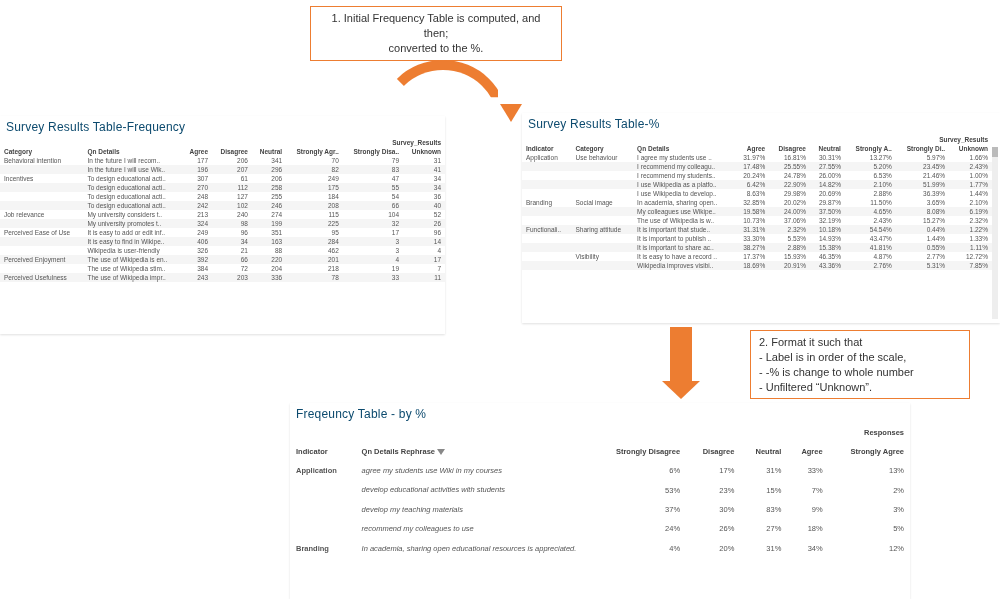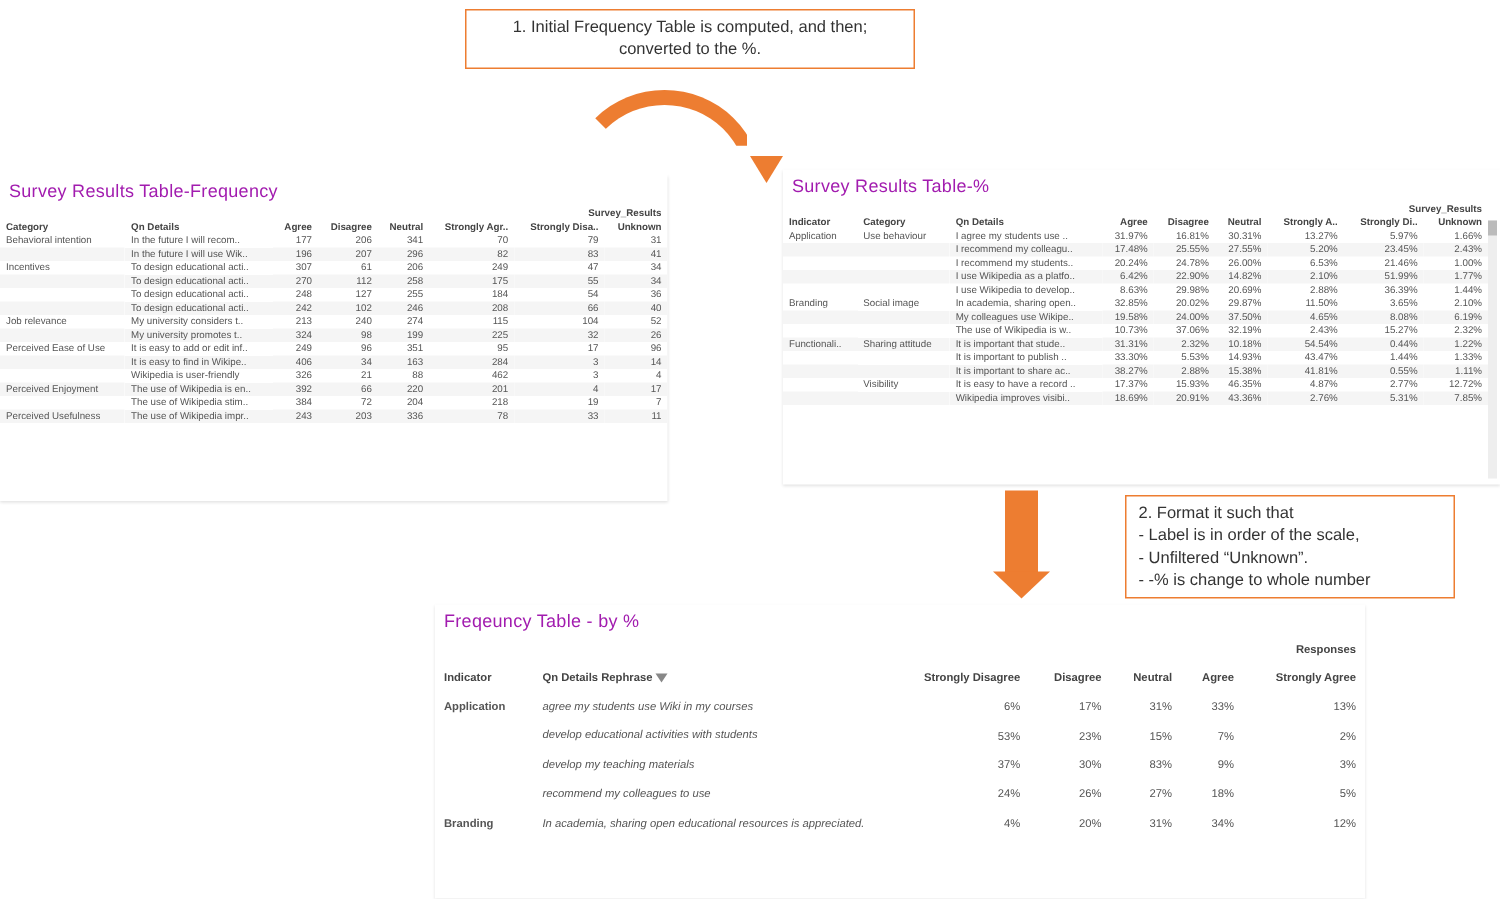--- a/index.html
+++ b/index.html
@@ -25,21 +25,21 @@
   }
   .callout.left-align { text-align: left; }
   .panel {
     position: absolute;
     background: #fff;
     box-shadow: 0 1px 2px rgba(0,0,0,.12);
   }
   .panel-title {
     font-size: 12px;
     font-weight: 400;
-    color: #a21caf;
+    color: #0c4a6e;
     padding: 4px 6px 2px 6px;
     letter-spacing: .2px;
   }
   
   .tbl { width: 100%; border-collapse: collapse; }
   .tbl th, .tbl td { padding: 1px 4px; white-space: nowrap; }
   .tbl th { font-weight: 700; color: #444; text-align: right; }
   .tbl th.l, .tbl td.l { text-align: left; }
   .tbl td { text-align: right; }
   .supra { text-align: center; font-weight: 700; color:#444; }
@@ -79,21 +79,21 @@
   }
   
   .fp .tbl td, .fp .tbl th { padding: 5px 6px; }
   .fp .tbl { font-size: 7.5px; }
   .fp .qn { max-width: 190px; white-space: normal; line-height:1.25;font-style:italic; }
   .filter-ic { display:inline-block; width:7px;height:7px; border-left:4px solid transparent;border-right:4px solid transparent;border-top:6px solid #888; vertical-align:middle; margin-left:2px;}
 </style>
 </head>
 <body>
 
-<div class="callout" style="left:310px; top:6px; width:300px;">
+<div class="callout" style="left:310px; top:6px; width:252px;">
   <div>1. Initial Frequency Table is computed, and then;</div>
   <div>converted to the %.</div>
 </div>
 
 <div class="arc" style="left:378px; top:60px;"></div>
 <div class="arc-head" style="left:500px; top:104px;"></div>
 
 <div class="panel" style="left:0px; top:116px; width:445px; height:218px; overflow:hidden;">
   <div class="panel-title">Survey Results Table-Frequency</div>
   <table class="tbl zebra" style="margin-top:2px">
@@ -426,22 +426,22 @@
           <td>5.31%</td>
           <td>7.85%</td>
         </tr>
       </tbody>
   </table>
 </div>
 
 <div class="callout left-align" style="left:706px; top:330px; width:220px;margin-left:44px;">
   <div>2. Format it such that</div>
   <div>-   Label is in order of the scale,</div>
+  <div>-   -% is change to whole number</div>
   <div>-   Unfiltered “Unknown”.</div>
-  <div>-   -% is change to whole number</div>
 </div>
 
 <div class="arrow-down" style="left:670px; top:327px; height:55px;"></div>
 
 <div class="panel fp" style="left:290px; top:403px; width:620px; height:196px; overflow:hidden;">
   <div class="panel-title">Freqeuncy Table - by %</div>
   <table class="tbl">
     <tbody>
         <tr>
       <td class="l"></td>

